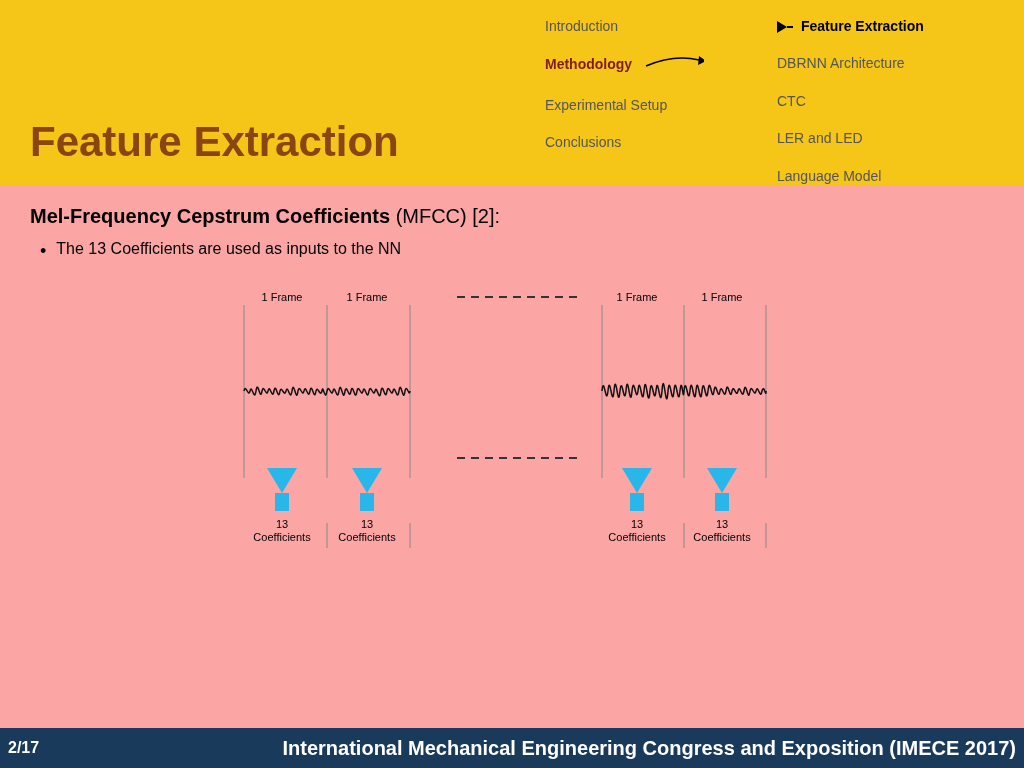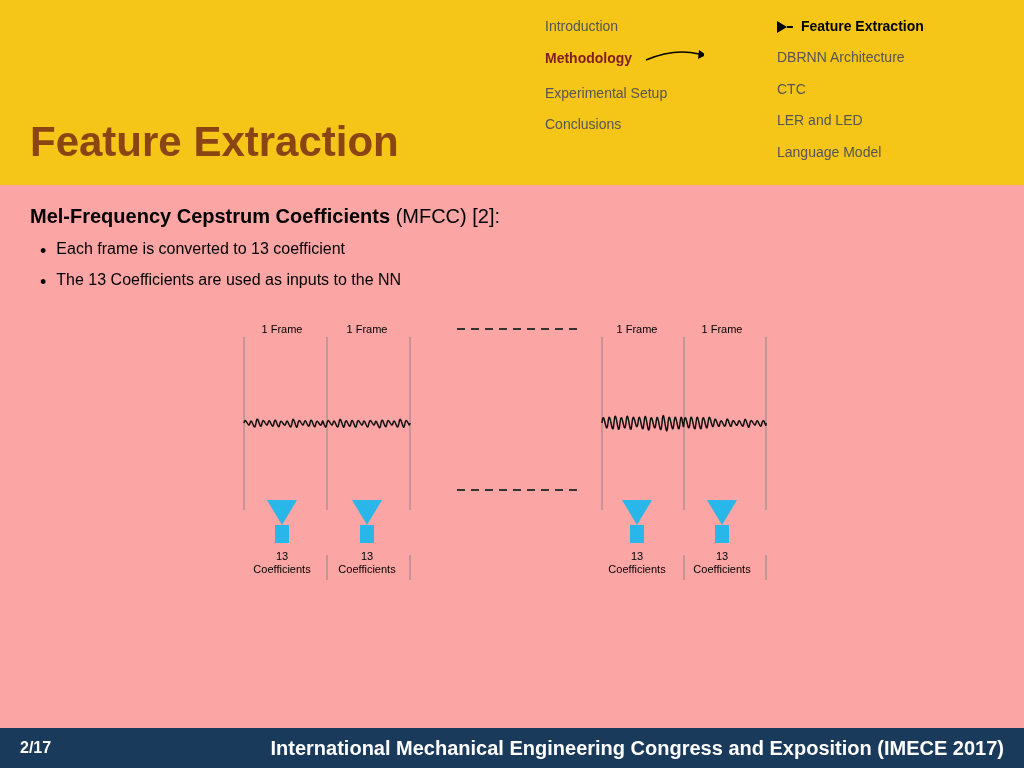--- a/index.html
+++ b/index.html
@@ -32,21 +32,21 @@
       flex: 1;
       display: flex;
       padding: 10px 15px;
       gap: 0;
     }
 
     .nav-col {
       flex: 1;
       display: flex;
       flex-direction: column;
-      gap: 9px;
+      gap: 15px;
       padding-top: 5px;
     }
 
     .nav-item {
       font-size: 14px;
       color: #555;
       line-height: 1.6;
       cursor: pointer;
     }
 
@@ -123,21 +123,21 @@
     }
 
     
     .footer {
       position: absolute;
       bottom: 0; left: 0; right: 0;
       height: 40px;
       background: #1a3a5c;
       display: flex;
       align-items: center;
-      padding: 0 20px;
+      padding: 0 8px;
       justify-content: space-between;
     }
 
     .footer-page {
       color: #fff;
       font-size: 16px;
       font-weight: bold;
     }
 
     .footer-title {
@@ -192,23 +192,20 @@
     </div>
   </div>
 </div>
 
 <div class="main-content">
   <div class="mfcc-heading">
     <strong>Mel-Frequency Cepstrum Coefficients</strong><span class="normal"> (MFCC) [2]:</span>
   </div>
   <ul class="bullet-list">
     <li>
-        <span>Each frame is converted to 13 coefficient</span>
-      </li>
-    <li>
         <span>The 13 Coefficients are used as inputs to the NN</span>
       </li>
   </ul>
 
   <div class="diagram-container">
     <div class="diagram">
       <svg class="waveform-svg" viewBox="0 0 560 280" xmlns="http://www.w3.org/2000/svg">
 
         <text x="50" y="18" font-size="11" text-anchor="middle" font-family="Arial">1 Frame</text>
         <text x="135" y="18" font-size="11" text-anchor="middle" font-family="Arial">1 Frame</text>

